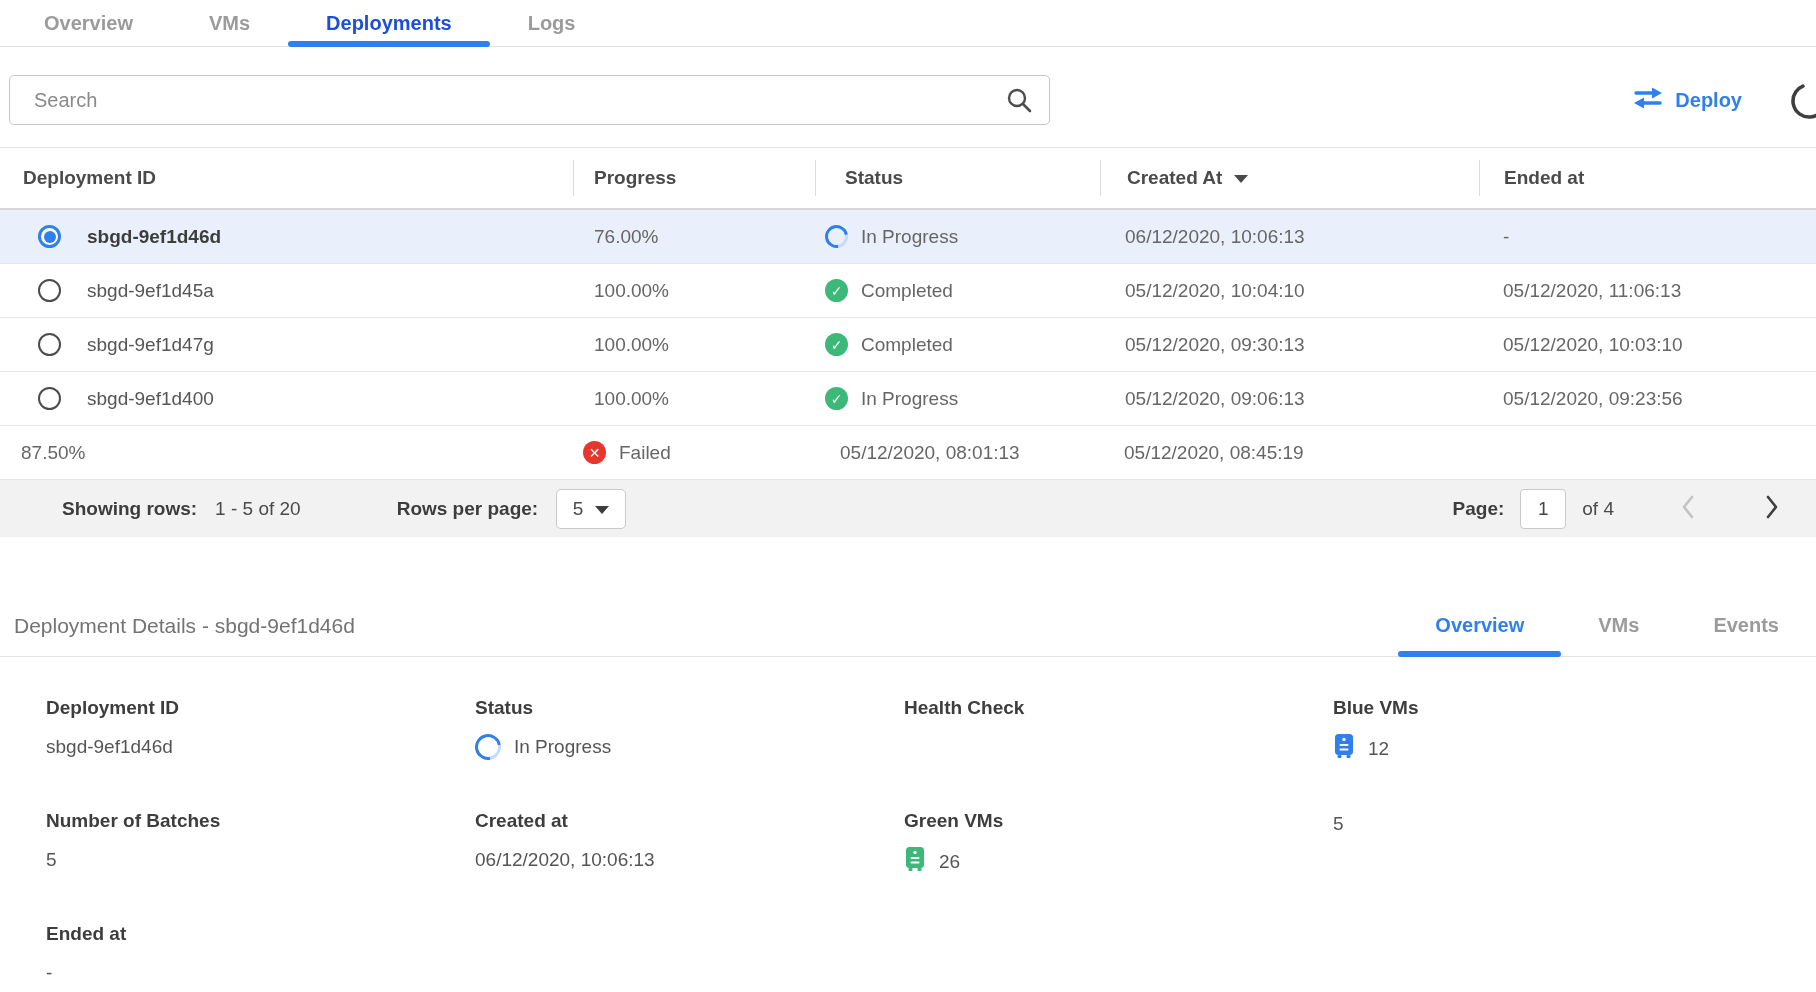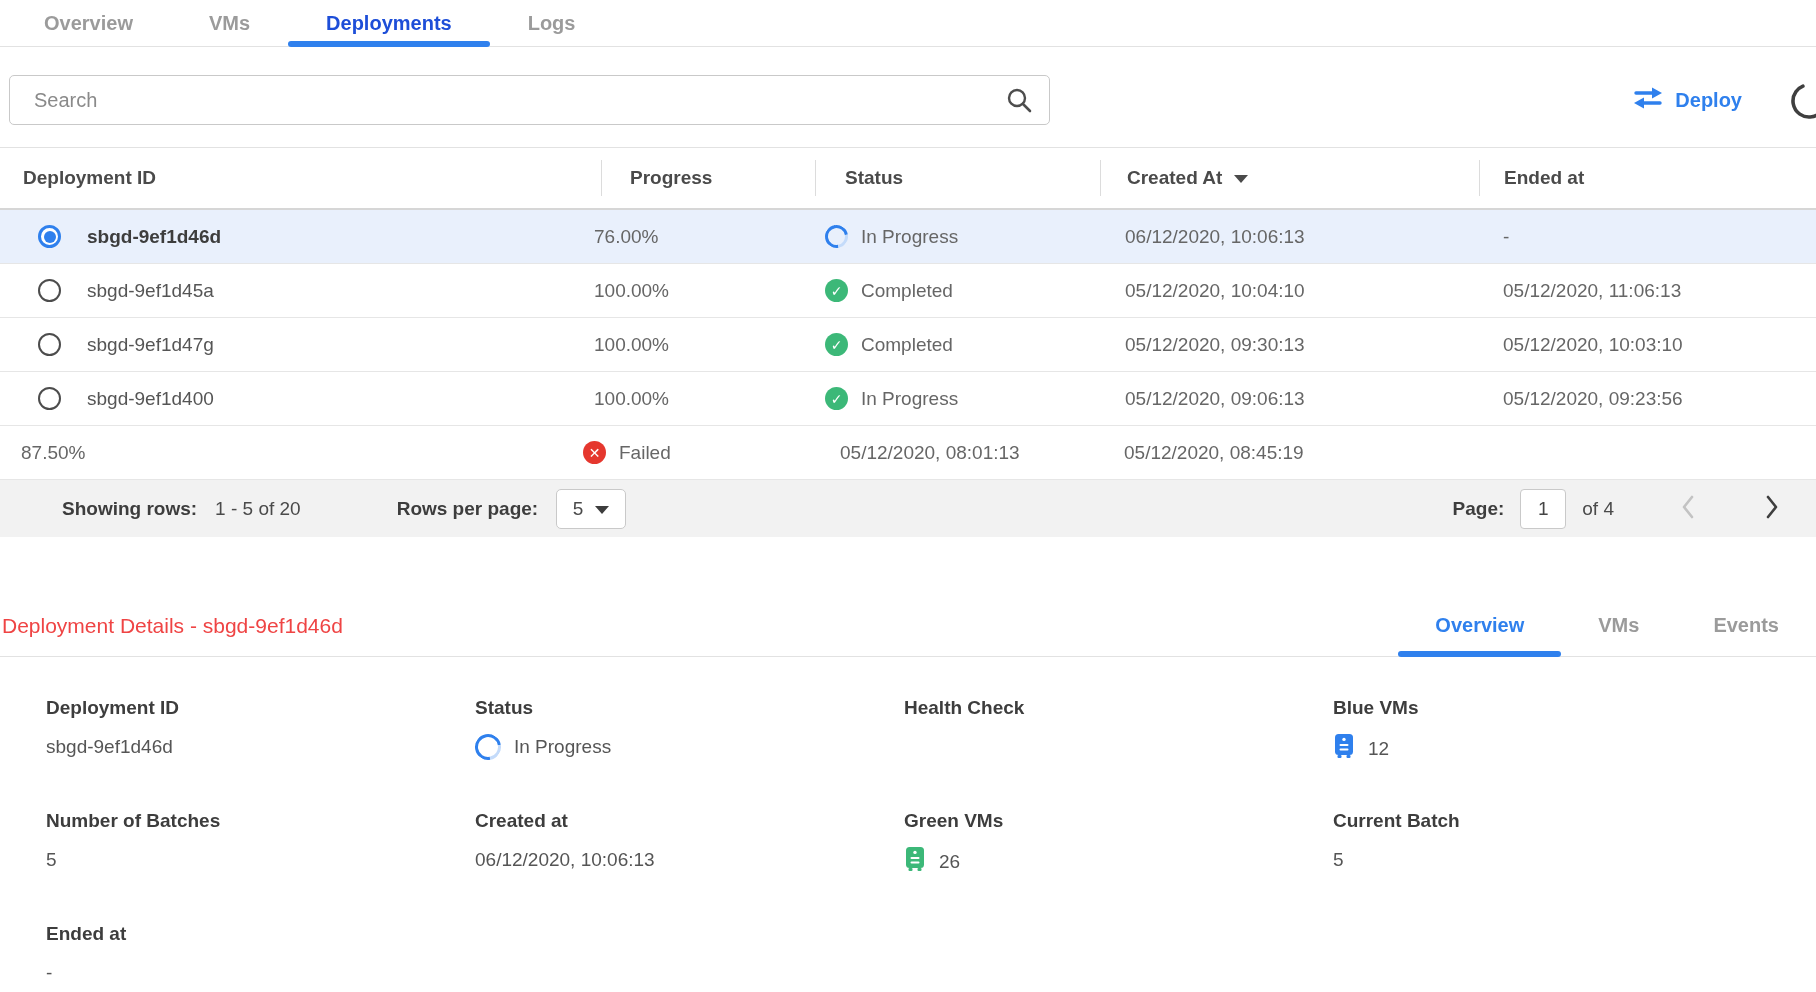--- a/index.html
+++ b/index.html
@@ -26,21 +26,21 @@
     background:none; border:none; cursor:pointer; font-family:inherit; }
   .refresh-wrap { width:28px; height:40px; margin-left:46px; overflow:visible; position:relative; }
   .refresh-wrap svg { position:absolute; left:0; top:0; }
 
   
   .table { margin-top:22px; border-top:1px solid #e2e2e2; font-size:19px; }
   .tr { display:grid; grid-template-columns:573px 242px 285px 379px 337px; align-items:center; }
   .thead { height:62px; font-weight:bold; color:#4a4a4a; border-bottom:2px solid #d6d6d6; }
   .th { position:relative; height:100%; display:flex; align-items:center; cursor:pointer; }
   .th:not(:first-child)::before { content:""; position:absolute; left:0; top:12px; bottom:12px; width:1px; background:#dcdcdc; }
-  .th-id { padding-left:23px; } .th-progress { padding-left:29px;margin-left:28px; } .th-status { padding-left:30px; }
+  .th-id { padding-left:23px; } .th-progress { padding-left:21px; } .th-status { padding-left:30px; }
   .th-created { padding-left:27px; gap:12px; } .th-ended { padding-left:25px; }
   .sort-caret { width:0; height:0; border-left:7px solid transparent; border-right:7px solid transparent;
     border-top:8px solid #4a4a4a; margin-top:2px; }
   .row { height:54px; border-bottom:1px solid #e6e6e6; color:#666; cursor:pointer; }
   .row.selected { background:#e9f0fc; }
   .cell-id { display:flex; align-items:center; gap:26px; padding-left:38px; color:#555; }
   .row.selected .cell-id { font-weight:bold; color:#3d3d3d; }
   .cell-progress { padding-left:21px; }
   .cell-status { display:flex; align-items:center; gap:13px; padding-left:10px; }
   .cell-created { padding-left:25px; } .cell-ended { padding-left:24px; }
@@ -68,21 +68,21 @@
   .foot-spacer { flex:1; }
   .page-input { width:46px; height:40px; border:1px solid #c9c9c9; border-radius:4px; text-align:center;
     font-size:19px; color:#444; margin:0 16px; font-family:inherit; outline:none; }
   .pg-of { margin-right:48px; }
   .pg-btn { background:none; border:none; cursor:pointer; padding:0 8px; }
   .pg-prev { margin-right:52px; margin-left:10px; }
 
   
   .details-head { display:flex; align-items:stretch; justify-content:space-between; margin-top:58px;
     border-bottom:1px solid #e2e2e2; height:62px; }
-  .details-title { align-self:center; padding-left:2px; font-size:21px; color:#ef4444; }
+  .details-title { align-self:center; padding-left:14px; font-size:21px; color:#737373; }
   .dtabs { display:flex; align-items:stretch; }
   .dtab { display:flex; align-items:center; padding:0 37px; font-size:20px; font-weight:bold; color:#9b9b9b; cursor:pointer; position:relative; }
   .dtab.active { color:#2f80ed; }
   .dtab.active::after { content:""; position:absolute; left:0; right:0; bottom:-1px; height:6px; background:#2f80ed; border-radius:3px; }
 
   .dgrid { padding:40px 0 0 46px; display:grid; grid-template-columns:repeat(4,429px); row-gap:46px; }
   .field .flabel { font-size:19px; font-weight:bold; color:#3d3d3d; margin-bottom:14px; }
   .field .fvalue { font-size:19px; color:#555; display:flex; align-items:center; gap:13px; min-height:28px; }
   .spinner.lg { width:26px; height:26px; }
   .vm-icon { flex:none; }
@@ -289,20 +289,19 @@
             <circle cx="11" cy="6.4" r="1.7" fill="#fff"></circle>
             <rect x="6.5" y="11" width="9" height="2" rx="1" fill="#fff"></rect>
             <rect x="6.5" y="15.5" width="9" height="2" rx="1" fill="#fff"></rect>
           </svg>
       </span>
       <span>26</span>
     </div>
   </div>
 
   <div class="field">
-    <div class="flabel">Current Batch</div>
     <div class="fvalue">5</div>
   </div>
   <div class="field">
     <div class="flabel">Ended at</div>
     <div class="fvalue">-</div>
   </div>
 </div>
 
 </body></html>

